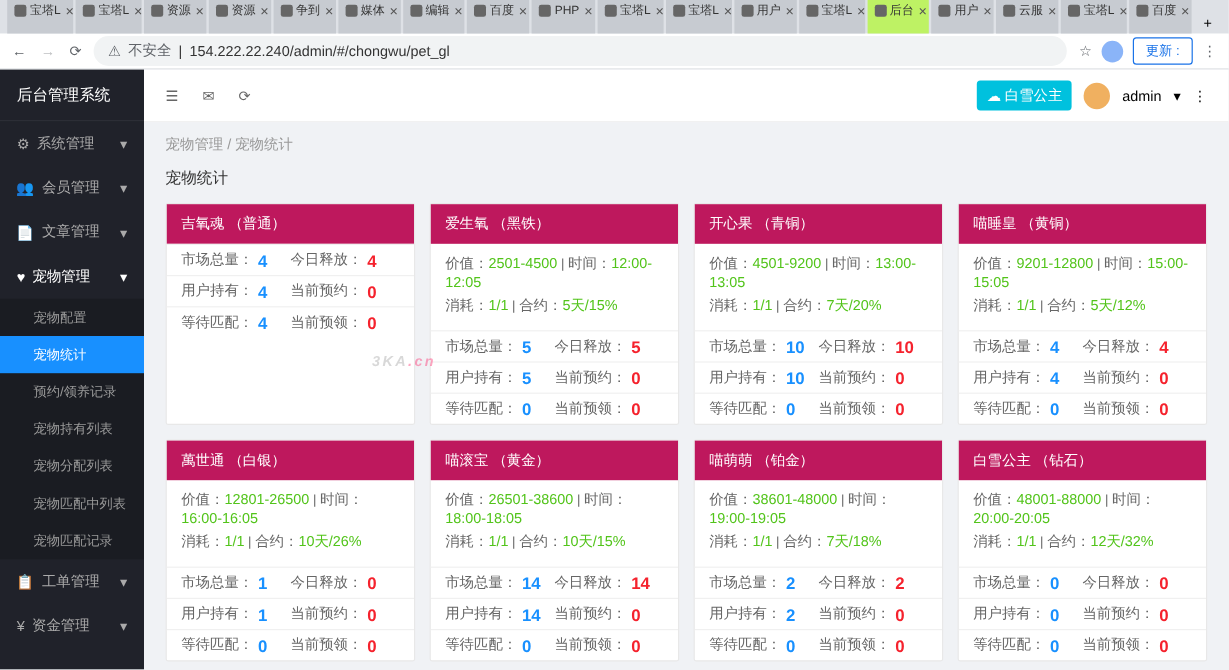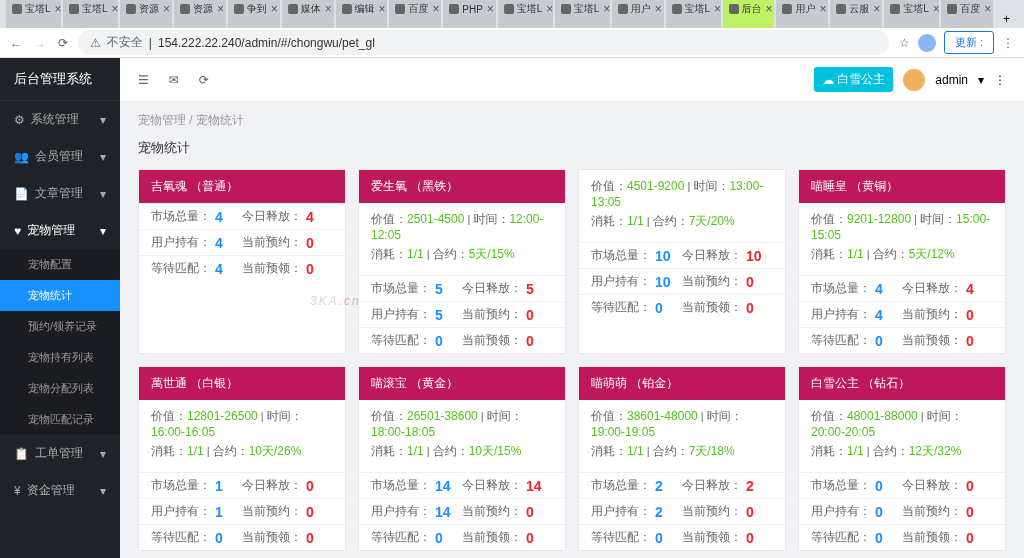--- a/index.html
+++ b/index.html
@@ -35,21 +35,21 @@
 .card { background: #fff; border: 1px solid #e8e8e8; border-radius: 2px; }
 .card-hd { background: #be185d; color: #fff; padding: 8px 12px; font-size: 12px; }
 .card-bd { padding: 8px 12px; }
 .info-row { color: #666; font-size: 11px; margin-bottom: 4px; }
 .green { color: #52c41a; }
 .stat-row { display: flex; padding: 4px 12px; border-top: 1px solid #f0f0f0; }
 .stat-cell { flex: 1; display: flex; align-items: center; gap: 4px; font-size: 11px; }
 .stat-lbl { color: #666; }
 .blue-num { color: #1890ff; font-size: 14px; font-weight: bold; }
 .red-num { color: #f5222d; font-size: 14px; font-weight: bold; }
-.watermark { position: absolute; top: 280px; left: 310px; font-size: 28px; font-weight: normal; color: rgba(100,100,100,0.25); font-style: italic; pointer-events: none; z-index: 99; font-family: Arial; letter-spacing: 2px; }
+.watermark { position: absolute; top: 280px; left: 310px; font-size: 28px; font-weight: bold; color: rgba(100,100,100,0.25); font-style: italic; pointer-events: none; z-index: 99; font-family: Arial; letter-spacing: 2px; }
 </style>
 </head>
 <body>
 
 <div class="chrome-top" id="tabs-bar">
     <div class="tab"><span style="width:10px;height:10px;background:#666;border-radius:2px;margin-right:3px;flex-shrink:0"></span>宝塔L<span class="tab-x">×</span></div>
     <div class="tab"><span style="width:10px;height:10px;background:#666;border-radius:2px;margin-right:3px;flex-shrink:0"></span>宝塔L<span class="tab-x">×</span></div>
     <div class="tab"><span style="width:10px;height:10px;background:#666;border-radius:2px;margin-right:3px;flex-shrink:0"></span>资源<span class="tab-x">×</span></div>
     <div class="tab"><span style="width:10px;height:10px;background:#666;border-radius:2px;margin-right:3px;flex-shrink:0"></span>资源<span class="tab-x">×</span></div>
     <div class="tab"><span style="width:10px;height:10px;background:#666;border-radius:2px;margin-right:3px;flex-shrink:0"></span>争到<span class="tab-x">×</span></div>
@@ -120,20 +120,21 @@
             <span>宠物管理</span>
           </span>
           <span>▾</span>
         </div>
         <div class="submenu">
           <div class="sub-item">宠物配置</div>
           <div class="sub-item active">宠物统计</div>
           <div class="sub-item">预约/领养记录</div>
           <div class="sub-item">宠物持有列表</div>
           <div class="sub-item">宠物分配列表</div>
+          <div class="sub-item">宠物匹配中列表</div>
           <div class="sub-item">宠物匹配记录</div>
         </div>
         <div class="menu-item">
           <span class="mi-left">
             <span>📋</span>
             <span>工单管理</span>
           </span>
           <span>▾</span>
         </div>
         <div class="menu-item">
@@ -236,20 +237,21 @@
                 <span class="stat-lbl">等待匹配：</span>
                 <span class="blue-num">0</span>
               </div>
               <div class="stat-cell">
                 <span class="stat-lbl">当前预领：</span>
                 <span class="red-num">0</span>
               </div>
             </div>
   </div>
           <div class="card">
+    <div class="card-hd">开心果 （青铜）</div>
     <div class="card-bd">
       <div class="info-row"><span>价值：</span><span class="green">4501-9200</span> | <span>时间：</span><span class="green">13:00-13:05</span></div>
       <div class="info-row"><span>消耗：</span><span class="green">1/1</span> | <span>合约：</span><span class="green">7天/20%</span></div>
     </div>
     <div class="stat-row">
               <div class="stat-cell">
                 <span class="stat-lbl">市场总量：</span>
                 <span class="blue-num">10</span>
               </div>
               <div class="stat-cell">

